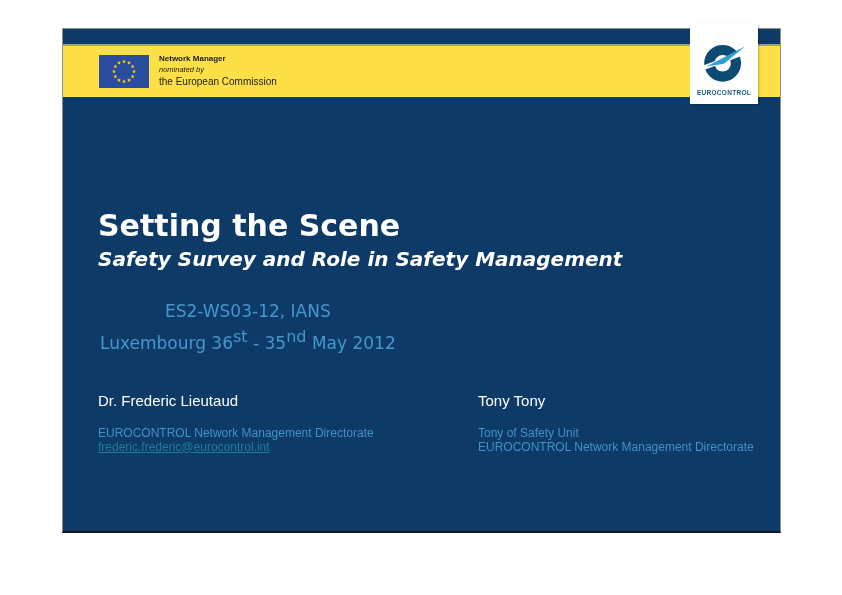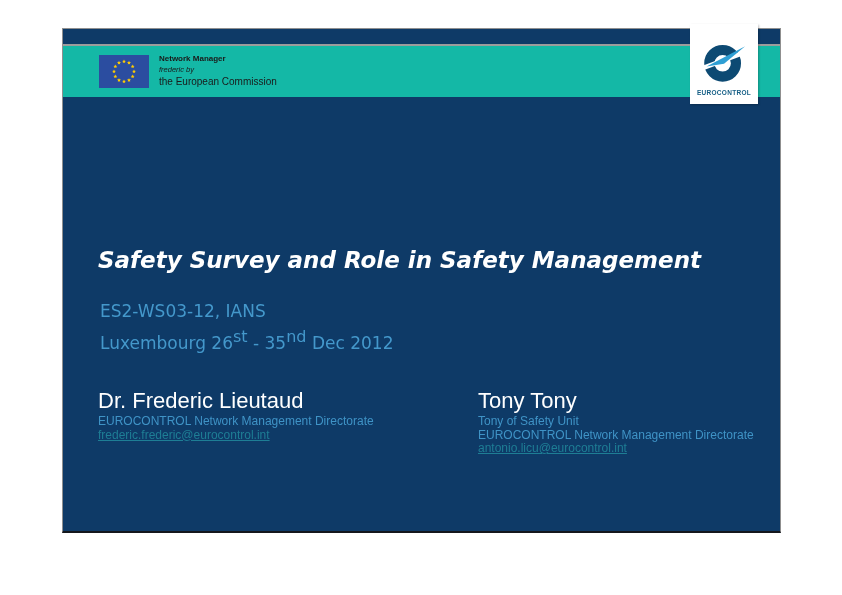--- a/index.html
+++ b/index.html
@@ -22,21 +22,21 @@
     border: 1px solid #8f8f8f;
     border-bottom: 2px solid #14171c;
     box-sizing: border-box;
   }
   
   .header-band {
     position: absolute;
     left: 0; right: 0;
     top: 15px;
     height: 53px;
-    background: #14b8a6;
+    background: #fde047;
     border-top: 2px solid #9c9c9c;
     box-sizing: border-box;
     display: flex;
     align-items: center;
   }
   .nm-logo {
     display: flex;
     align-items: center;
     margin-left: 36px;
   }
@@ -83,49 +83,50 @@
     white-space: nowrap;
   }
   .slide-subtitle {
     position: absolute;
     left: 35px;
     top: 218px;
     color: #ffffff;
     font-family: "DejaVu Sans", sans-serif;
     font-weight: bold;
     font-style: italic;
-    font-size: 23px;
+    font-size: 20px;
     white-space: nowrap;
   }
   .event-block {
     position: absolute;
     left: 37px;
     top: 270px;
     color: #4498cb;
     font-family: "DejaVu Sans", sans-serif;
     font-size: 17px;
     line-height: 25px;
     white-space: nowrap;
+    text-align: center;
   }
   .event-block sup { font-size: 16px; }
   .contact {
     position: absolute;
     top: 362px;
     color: #3f93c6;
     font-size: 12px;
     line-height: 13.5px;
     white-space: nowrap;
   }
   #contact-left  { left: 35px; }
   #contact-right { left: 415px; }
   .contact .name {
     color: #ffffff;
-    font-size: 22px;
+    font-size: 15px;
     line-height: 20px;
-    margin-bottom: 4px;
+    margin-bottom: 16px;
   }
   .contact a.email {
     color: #1e7e95;
     text-decoration: underline;
     cursor: pointer;
   }
 </style>
 </head>
 <body>
 
@@ -149,51 +150,51 @@
             <use href="#st" transform="translate(25,26.5)"></use>
             <use href="#st" transform="translate(20,25.16)"></use>
             <use href="#st" transform="translate(16.34,21.5)"></use>
             <use href="#st" transform="translate(15,16.5)"></use>
             <use href="#st" transform="translate(16.34,11.5)"></use>
             <use href="#st" transform="translate(20,7.84)"></use>
           </svg>
         </span>
         <div class="nm-text">
           <div class="l1">Network Manager</div>
-          <div class="l2">frederic by</div>
+          <div class="l2">nominated by</div>
           <div class="l3">the European Commission</div>
         </div>
       </div>
     </div>
 
     <div class="ec-box">
       <span>
         <svg width="46" height="48" viewBox="0 0 100 104">
           <circle cx="47" cy="57" r="29" fill="none" stroke="#0d4a73" stroke-width="22"></circle>
           <line x1="2" y1="68" x2="98" y2="32" stroke="#ffffff" stroke-width="10"></line>
           <polygon points="12,64 96,20 50,58" fill="#2e9fd4"></polygon>
         </svg>
       </span>
       <div class="ec-wordmark">EUROCONTROL</div>
     </div>
 
+    <div class="slide-title">Setting the Scene</div>
     <div class="slide-subtitle">Safety Survey and Role in Safety Management</div>
 
     <div class="event-block">
       <div>ES2-WS03-12, IANS</div>
-      <div><span>Luxembourg 26</span><sup>st</sup><span> - 35</span><sup>nd</sup><span> Dec 2012</span></div>
+      <div><span>Luxembourg 36</span><sup>st</sup><span> - 35</span><sup>nd</sup><span> May 2012</span></div>
     </div>
 
     <div class="contact" id="contact-left">
       <div class="name">Dr. Frederic Lieutaud</div>
       <div>EUROCONTROL Network Management Directorate</div>
       <div><a class="email">frederic.frederic@eurocontrol.int</a></div>
     </div>
 
     <div class="contact" id="contact-right">
       <div class="name">Tony Tony</div>
       <div>Tony of Safety Unit</div>
       <div>EUROCONTROL Network Management Directorate</div>
-      <div><a class="email">antonio.licu@eurocontrol.int</a></div>
     </div>
 
   </div>
 </div>
 
 </body></html>

